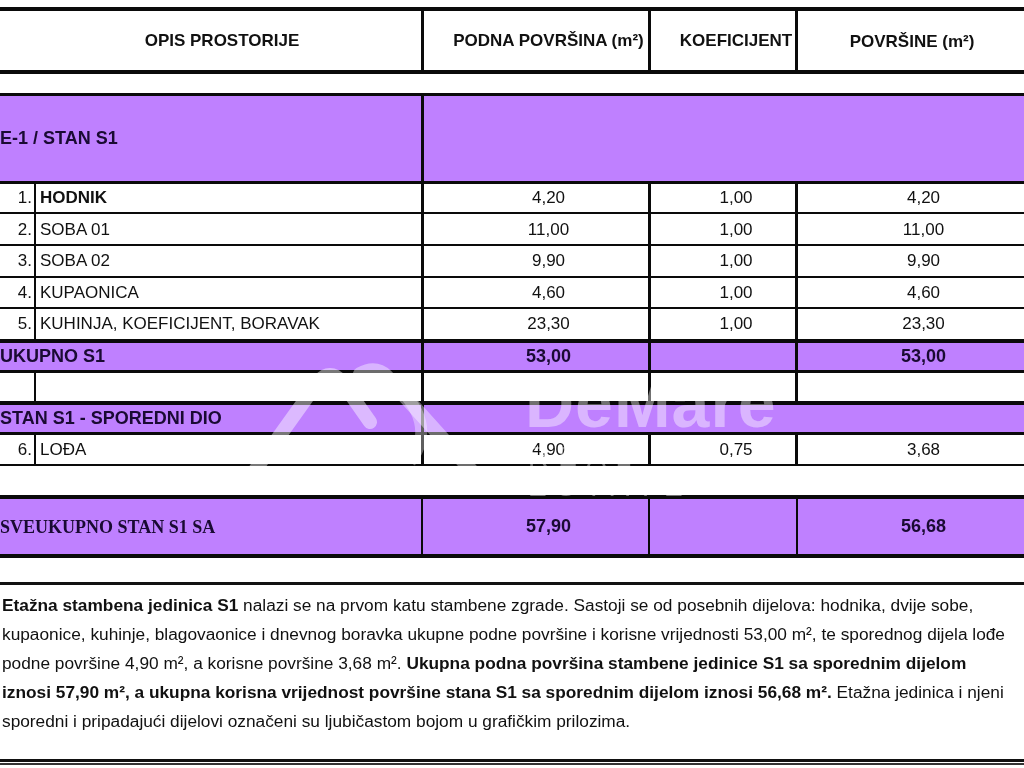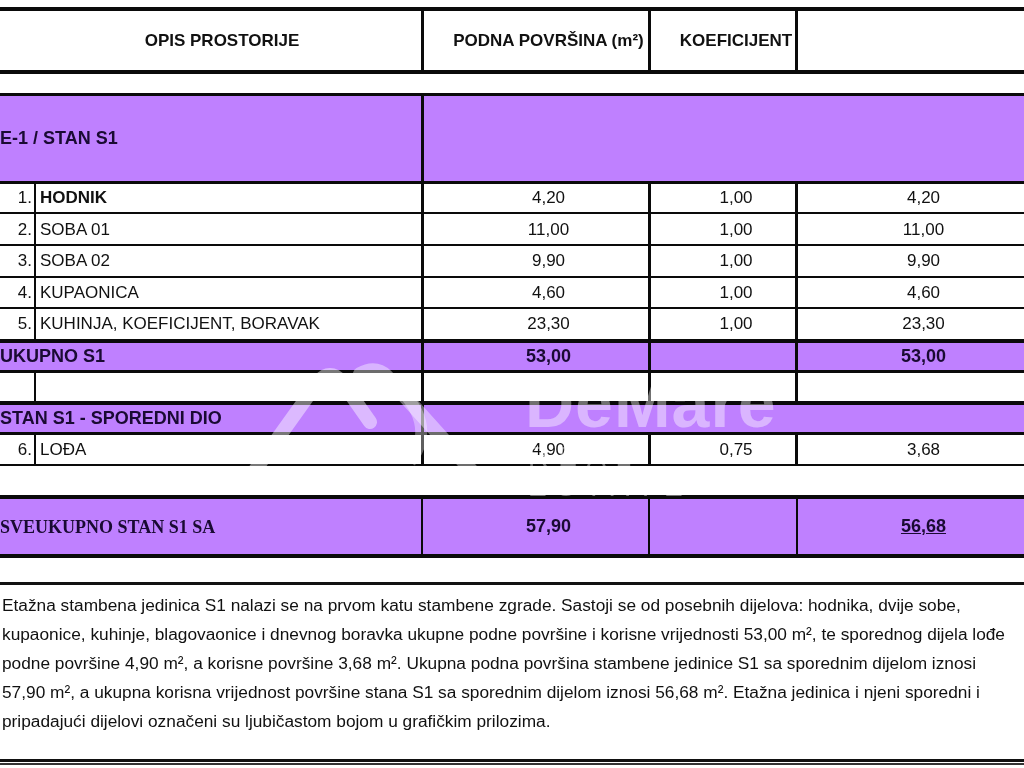--- a/index.html
+++ b/index.html
@@ -19,31 +19,32 @@
   .bold { font-weight: bold; color: #1a0a33; }
   .purple { background: #bf80ff; }
   .hline { position: absolute; left: 0; width: 1024px; background: #0a0a0a; }
   .vline { position: absolute; width: 3px; background: #0a0a0a; }
   .watermark { position: absolute; pointer-events: none; }
   .desc {
     position: absolute; left: 0; top: 582px; width: 1024px; height: 180px; box-sizing: border-box;
     border-top: 3px solid #111; border-bottom: 3px solid #111;
     padding: 6px 4px 0 2px; font-size: 17.3px; line-height: 29px; color: #111;
   }
-  .desc b { font-weight: normal; margin-top: 22px; }
+  .desc b { font-weight: bold; margin-top: 22px; }
 </style>
 </head>
 <body>
 
 <div>
 
   <div class="cell center hdr" style="left:0;top:10px;width:421px;height:62px;">OPIS PROSTORIJE</div>
   <div class="cell center hdr" style="left:424px;top:10px;width:226px;height:62px;">PODNA POVRŠINA (m²)</div>
   <div class="cell center hdr" style="left:652px;top:10px;width:145px;height:62px;">KOEFICIJENT</div>
   <div class="abs hdr" style="left:800px;top:12px;width:224px;height:60px;text-align:center;display:flex;flex-direction:column;justify-content:center;">
+    <span>POVRŠINE (m²)</span>
   </div>
 
   <div class="abs purple" style="left:0;top:95px;width:1024px;height:87px;"></div>
   <div class="cell left bold" style="left:-4px;top:95px;width:420px;height:87px;font-size:18px;">E-1  /  STAN S1</div>
 
   <div>
     <div>
       <div class="cell right" style="left:0;top:183px;width:34px;height:30px;">1.</div>
       <div class="cell left" style="left:36px;top:183px;width:441px;height:30px;font-weight:bold;">HODNIK</div>
       <div class="cell center" style="left:424px;top:183px;width:226px;height:30px;">4,20</div>
@@ -94,21 +95,21 @@
     <div class="cell center" style="left:424px;top:435px;width:226px;height:30px;">4,90</div>
     <div class="cell center" style="left:652px;top:435px;width:145px;height:30px;">0,75</div>
     <div class="cell center" style="left:800px;top:435px;width:224px;height:30px;">3,68</div>
   </div>
 
   <div class="abs purple" style="left:0;top:498px;width:1024px;height:57px;"></div>
   <div class="abs bold" style="left:0;top:500px;width:420px;height:54px;font-size:18px;line-height:27px;display:flex;flex-direction:column;justify-content:center;font-family:Liberation Serif, serif;">
     <span>SVEUKUPNO STAN S1 SA</span>
   </div>
   <div class="cell center bold" style="left:424px;top:498px;width:226px;height:57px;font-size:18px;">57,90</div>
-  <div class="cell center bold" style="left:800px;top:498px;width:224px;height:57px;font-size:18px;text-decoration:underline;">56,68</div>
+  <div class="cell center bold" style="left:800px;top:498px;width:224px;height:57px;font-size:18px;">56,68</div>
 
   <div class="hline" style="top:7px;height:4px;"></div>
   <div class="hline" style="top:70px;height:4px;"></div>
   <div class="hline" style="top:93px;height:3px;"></div>
   <div class="hline" style="top:181px;height:3px;"></div>
   <div class="hline" style="top:212px;height:2px;"></div>
   <div class="hline" style="top:244px;height:2px;"></div>
   <div class="hline" style="top:276px;height:2px;"></div>
   <div class="hline" style="top:307px;height:2px;"></div>
   <div class="hline" style="top:339px;height:4px;"></div>

